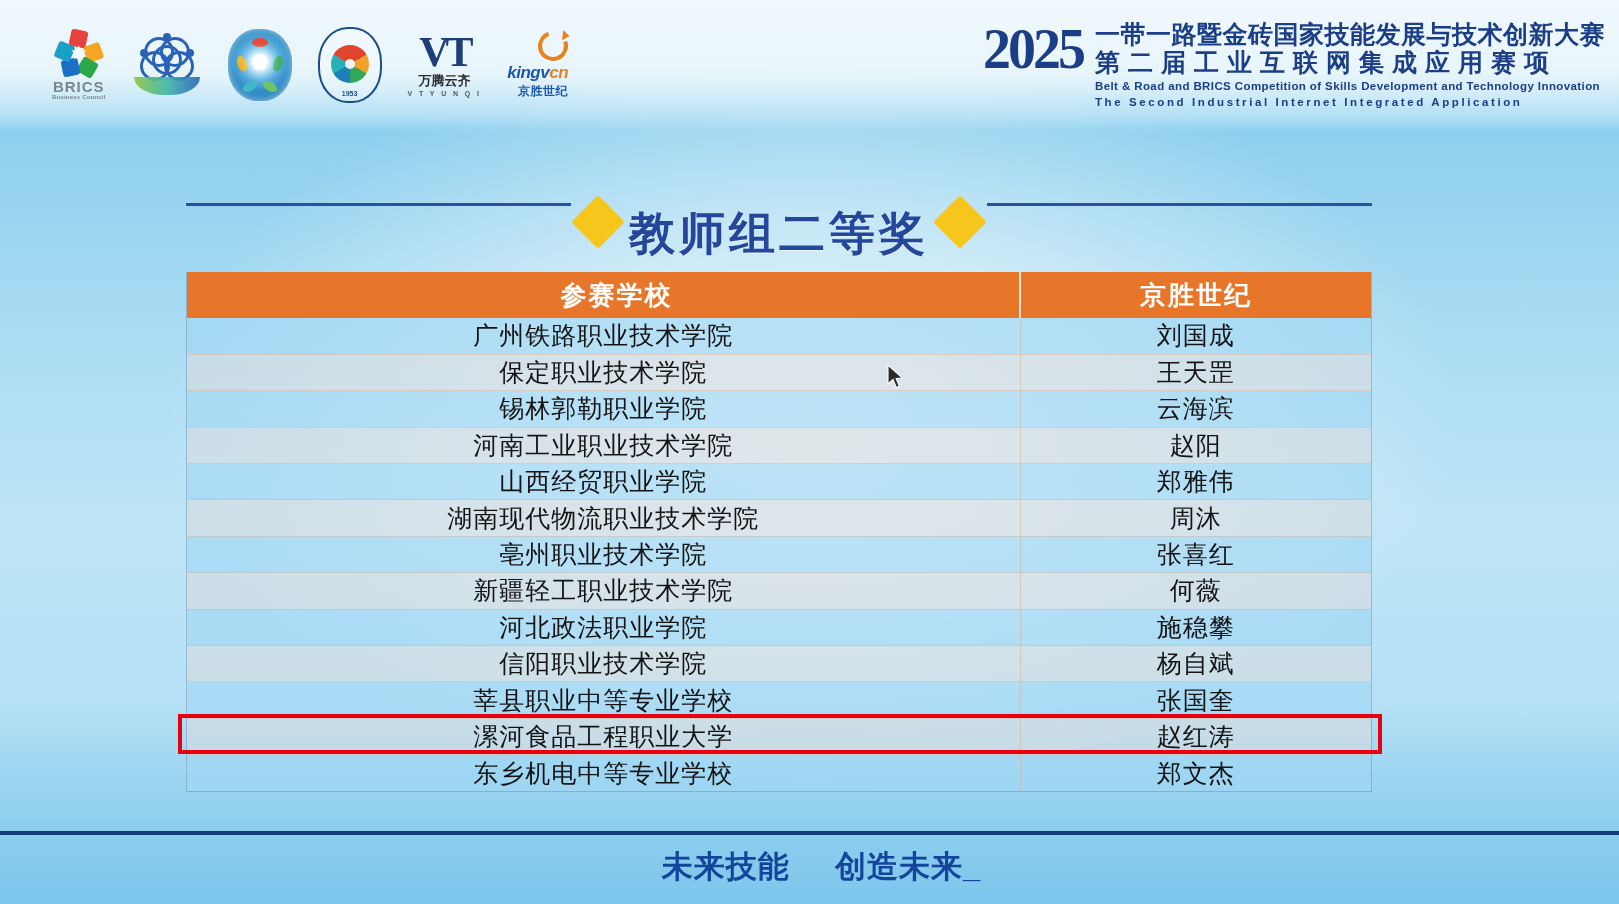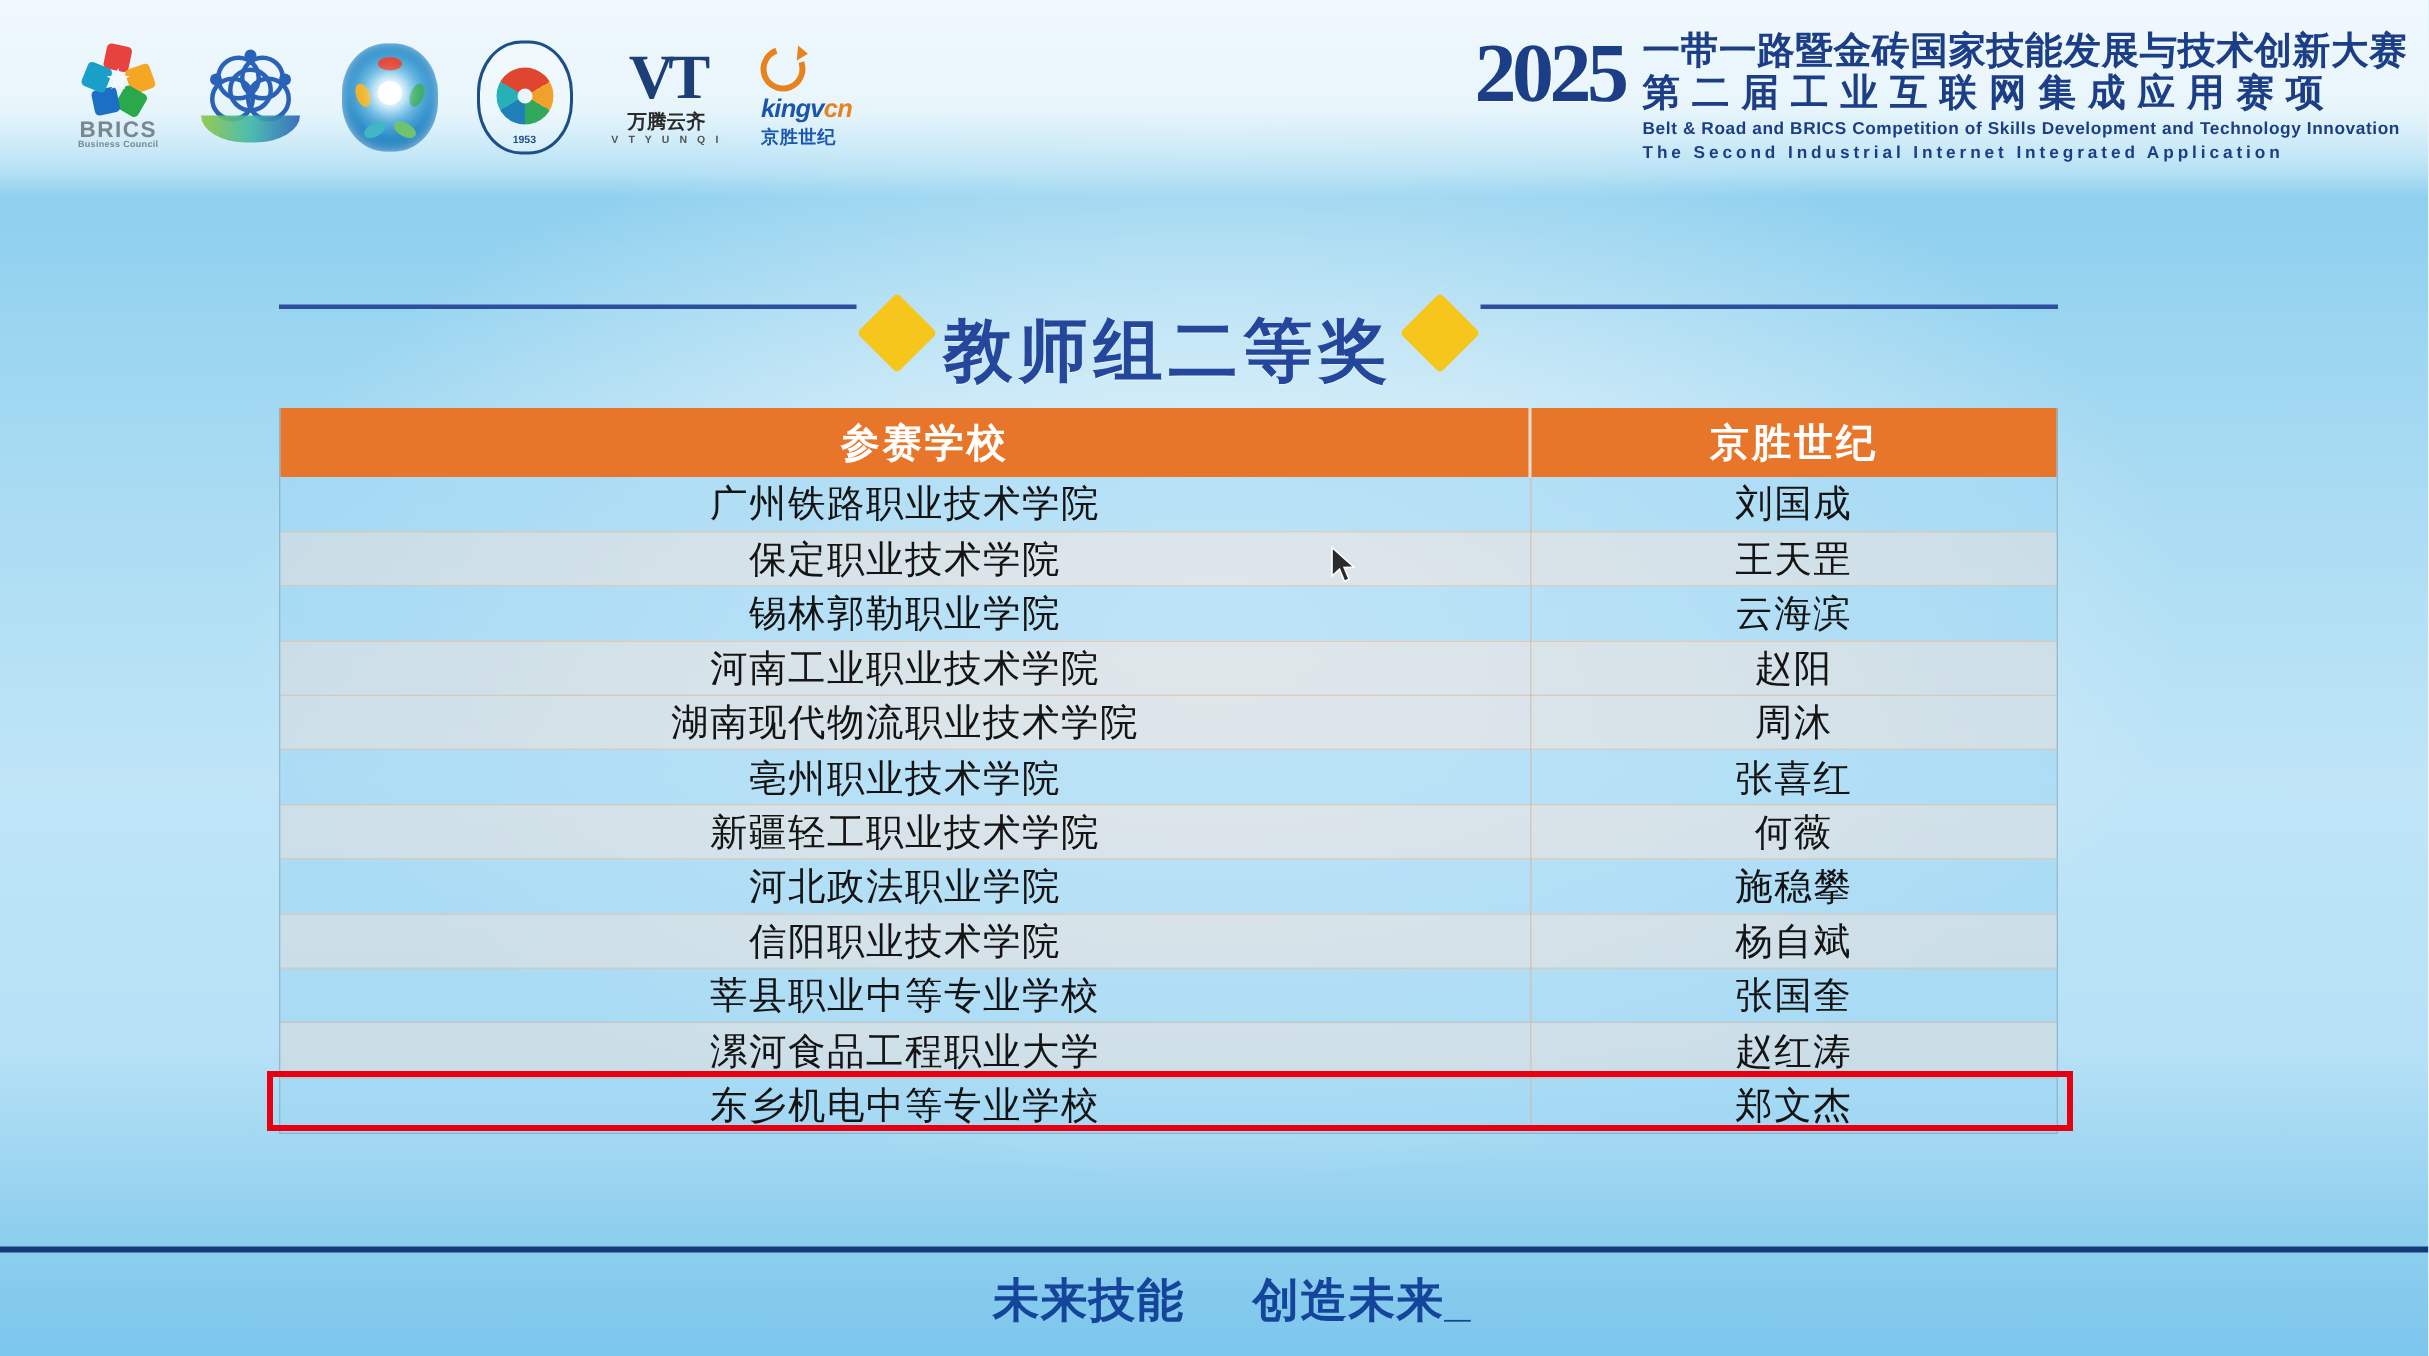--- a/index.html
+++ b/index.html
@@ -94,21 +94,21 @@
     font-size:7px; color:#1b4f8a; font-weight:700;}
 
   
   .vt { display:flex; flex-direction:column; align-items:center; }
   .vt .mark{ font-size: 42px; font-weight: 900; color:#1d3f77; line-height:.92;
     font-family:"Liberation Serif", serif; letter-spacing:-4px;}
   .vt .cn{ font-size: 13px; font-weight: 800; color:#2b2b2b; letter-spacing:0px; margin-top:1px;}
   .vt .en{ font-size: 7px; font-weight:700; color:#555; letter-spacing:2.4px;}
 
   
-  .king{ display:flex; flex-direction:column; align-items:flex-start;}
+  .king{ display:flex; flex-direction:column; align-items:flex-end;}
   .king .swirl{ width:30px;height:30px;border:4px solid #e8821e;border-radius:50%;
     border-top-color:transparent; position:relative; transform:rotate(25deg);}
   .king .swirl::after{content:"";position:absolute;left:15px;top:-9px;width:0;height:0;
     border-left:7px solid #e8821e;border-top:5px solid transparent;border-bottom:5px solid transparent;transform:rotate(-20deg);}
   .king .k1{ font-size:17px; font-weight:900; color:#1a56b0; font-style:italic; letter-spacing:-.5px; margin-top:2px;}
   .king .k1 i{ color:#e8821e; font-style:italic;}
   .king .k2{ font-size:12px; font-weight:800; color:#1a56b0; letter-spacing:.5px;}
 
   
   .banner-right { position: absolute; right: 14px; top: 20px; display:flex; align-items:flex-start; }
@@ -292,20 +292,24 @@
             <td>王天罡</td>
           </tr>
           <tr class="odd">
             <td class="c1">锡林郭勒职业学院</td>
             <td>云海滨</td>
           </tr>
           <tr class="even">
             <td class="c1">河南工业职业技术学院</td>
             <td>赵阳</td>
           </tr>
+          <tr class="odd">
+            <td class="c1">山西经贸职业学院</td>
+            <td>郑雅伟</td>
+          </tr>
           <tr class="even">
             <td class="c1">湖南现代物流职业技术学院</td>
             <td>周沐</td>
           </tr>
           <tr class="odd">
             <td class="c1">亳州职业技术学院</td>
             <td>张喜红</td>
           </tr>
           <tr class="even">
             <td class="c1">新疆轻工职业技术学院</td>

